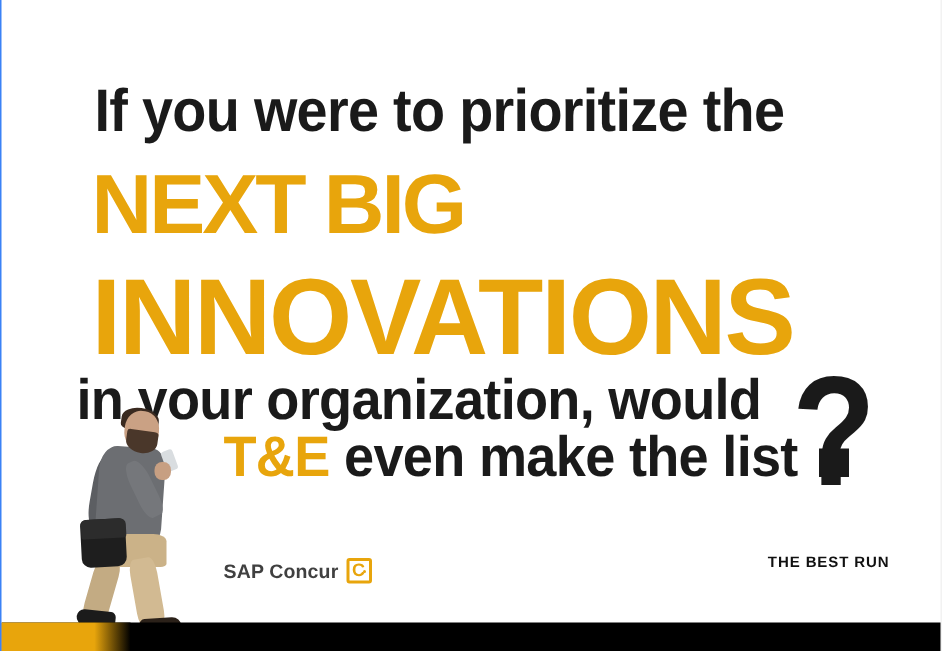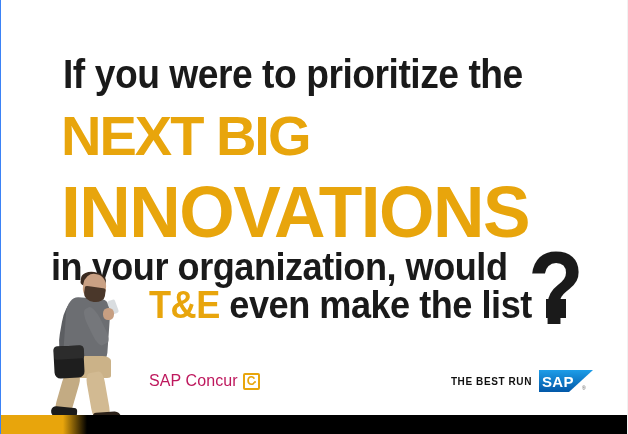--- a/index.html
+++ b/index.html
@@ -244,23 +244,23 @@
     position: absolute;
     left: 148px;
     top: 372px;
     display: flex;
     align-items: center;
     gap: 5px;
     z-index: 8;
   }
   .concur-text {
     font-family: "Liberation Sans", sans-serif;
-    font-weight: normal;
-    font-size: 16px;
-    color: #be185d;
+    font-weight: bold;
+    font-size: 13px;
+    color: #404040;
     letter-spacing: 0.1px;
   }
   .concur-mark {
     width: 17px;
     height: 17px;
     border: 2px solid #e8a50c;
     border-radius: 2px;
     position: relative;
     box-sizing: border-box;
   }
@@ -369,32 +369,19 @@
   <div class="concur-logo">
     <span class="concur-text">SAP Concur</span>
     <span class="concur-mark">
       <span class="c-glyph">C</span>
       <span class="c-dot"></span>
     </span>
   </div>
 
   <div class="sap-block">
     <span class="best-run">THE BEST RUN</span>
-    <span class="sap-mark">
-      <svg width="54" height="22" viewBox="0 0 54 22" xmlns="http://www.w3.org/2000/svg">
-        <defs>
-          <linearGradient id="sapgrad" x1="0" y1="0" x2="0" y2="1">
-            <stop offset="0%" stop-color="#1d9de8"></stop>
-            <stop offset="100%" stop-color="#0258a8"></stop>
-          </linearGradient>
-        </defs>
-        <polygon points="0,0 54,0 30,22 0,22" fill="url(#sapgrad)"></polygon>
-        <text x="3" y="17" font-family="Liberation Sans, sans-serif" font-size="15" font-weight="bold" fill="#ffffff" letter-spacing="0.3">SAP</text>
-        <text x="43" y="20" font-family="Liberation Sans, sans-serif" font-size="5" fill="#5a5a5a">®</text>
-      </svg>
-    </span>
   </div>
 
   <div class="bottom-bar">
     <div class="bottom-bar-yellow"></div>
   </div>
 
 </div>
 
 </body></html>

